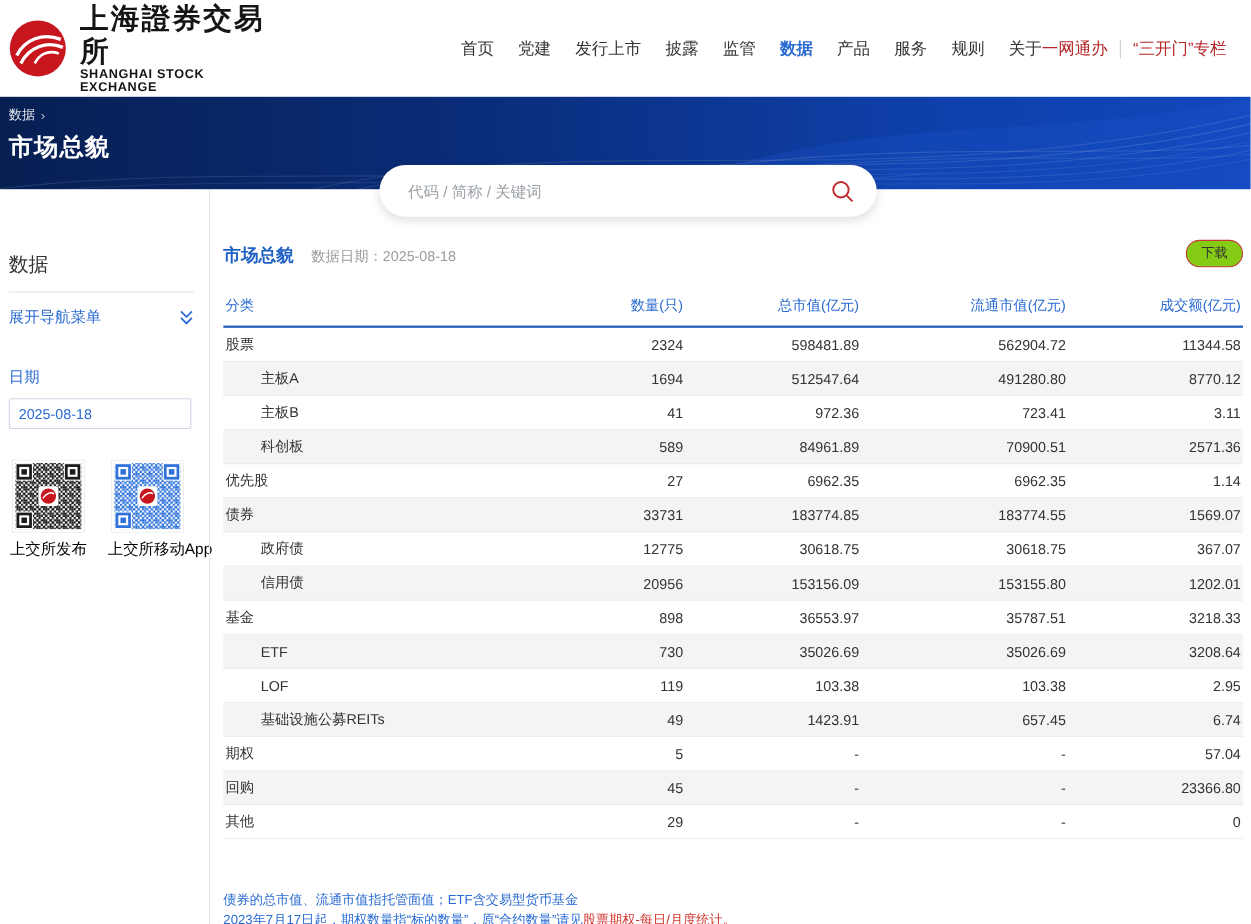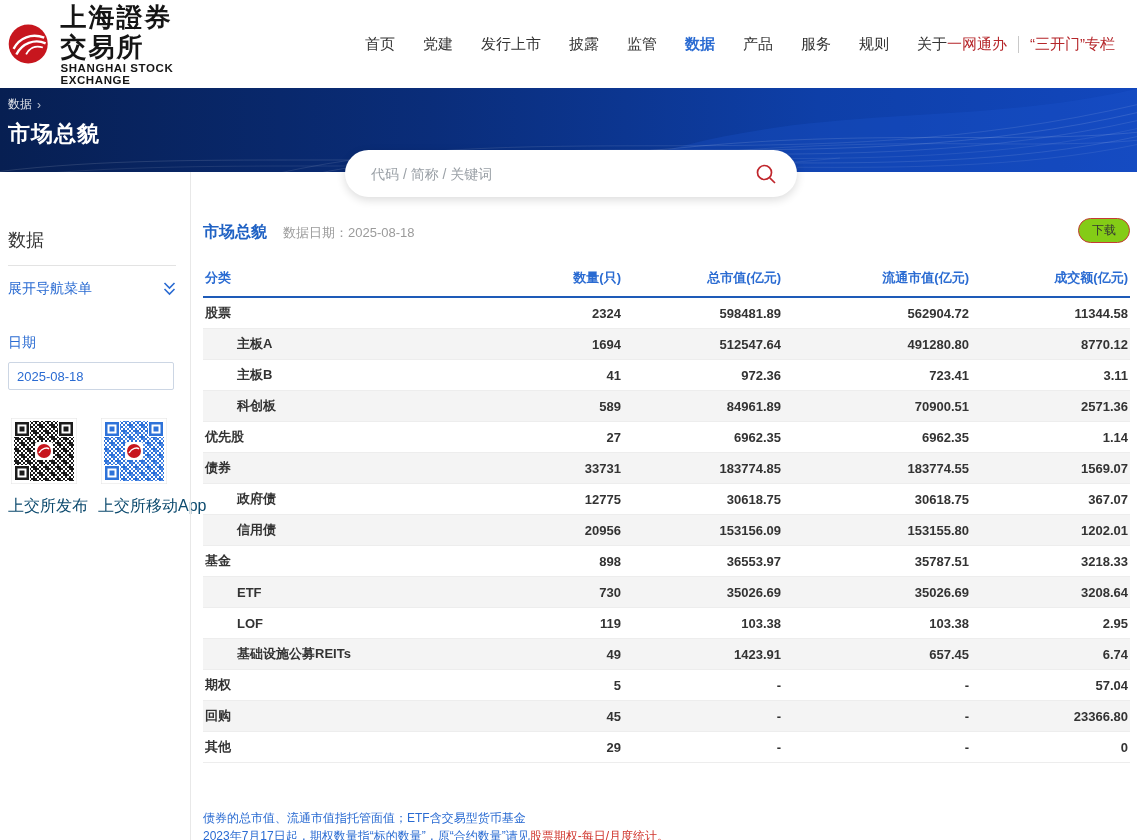--- a/index.html
+++ b/index.html
@@ -5,21 +5,21 @@
   * { margin:0; padding:0; box-sizing:border-box; }
   html,body { width:1137px; height:840px; overflow:hidden; background:#fff;
     font-family:"Liberation Sans","DejaVu Sans",sans-serif; color:#333; }
 
   
   .top-header { height:88px; display:flex; align-items:center; padding:0 22px 0 8px; background:#fff; }
   .logo-wrap { display:flex; align-items:center; gap:12px; cursor:pointer; }
   .logo-text .cn { font-family:"DejaVu Serif","Liberation Serif",serif; font-weight:bold;
     font-size:26px; color:#151515; letter-spacing:2px; line-height:30px; }
   .logo-text .en { font-size:11.5px; font-weight:bold; color:#151515; letter-spacing:.6px; }
-  .nav { display:flex; gap:28px; margin-left:168px; font-size:15px; color:#333; white-space:nowrap; }
+  .nav { display:flex; gap:22px; margin-left:168px; font-size:15px; color:#333; white-space:nowrap; }
   .nav span { cursor:pointer; }
   .nav span.active { color:#2a6bd2; font-weight:bold; }
   .quick { margin-left:auto; display:flex; align-items:center; gap:11px; font-size:15px; color:#b5262a; white-space:nowrap; }
   .quick .qlink { cursor:pointer; }
   .quick .sep { width:1px; height:17px; background:#c9c9c9; }
 
   
   .hero { position:relative; }
   .banner { height:84px; padding:8px 0 0 8px; color:#fff; overflow:hidden; position:relative;
     background:linear-gradient(90deg,#071f52 0%,#0a2d7a 38%,#0e3fa8 72%,#1247bd 100%); }
@@ -43,30 +43,30 @@
   .expand-row { width:168px; display:flex; justify-content:space-between; align-items:center;
     color:#2a6bd2; font-size:14px; cursor:pointer; }
   .date-label { margin-top:36px; color:#2a6bd2; font-size:14px; }
   .date-box { margin-top:10px; width:166px; height:28px; border:1px solid #ccd6e4; border-radius:2px;
     display:flex; align-items:center; padding:0 8px; }
   .date-box input { flex:1; border:none; outline:none; font-size:13px; color:#2a6bd2; background:transparent;
     font-family:"Liberation Sans","DejaVu Sans",sans-serif; }
   .qr-row { margin-top:28px; display:flex; gap:18px; }
   .qr-item { width:72px; text-align:center; }
   .qr-item svg { width:66px; height:66px; }
-  .qr-label { margin-top:8px; font-size:16px; color:#0c4a6e; white-space:nowrap; }
+  .qr-label { margin-top:2px; font-size:14px; color:#000000; white-space:nowrap; }
 
   .main { flex:1; border-left:1px solid #e8e8e8; padding:50px 7px 0 12px; }
   .main-head { position:relative; display:flex; align-items:baseline; }
   .main-title { font-size:16px; font-weight:bold; color:#2062c4; }
   .data-date { margin-left:16px; font-size:13px; color:#9b9b9b; }
   .download-btn { position:absolute; right:0; top:-4px; border:1px solid #c43b34; color:#333;
     border-radius:13px; font-size:12px; padding:3px 13px; background:#84cc16; cursor:pointer; }
 
-  .dtable { margin-top:26px;font-weight:bold; }
+  .dtable { margin-top:26px; }
   .thead { display:flex; align-items:center; color:#2a6bd2; font-size:13px; padding:0 0 9px 0;
     border-bottom:2px solid #1e5bb8; }
   .trow { display:flex; align-items:center; height:31px; border-bottom:1px solid #ededed; font-size:13px; color:#333; }
   .tbody .trow:nth-of-type(even) { background:#f4f4f4; }
   .c1 { width:230px; padding-left:2px; }
   .c2 { width:188px; text-align:right; }
   .c3 { width:160px; text-align:right; }
   .c4 { width:188px; text-align:right;padding-left:8px; }
   .c5 { flex:1; text-align:right; padding-right:2px; }
   .trow.sub .c1 { padding-left:34px; }

